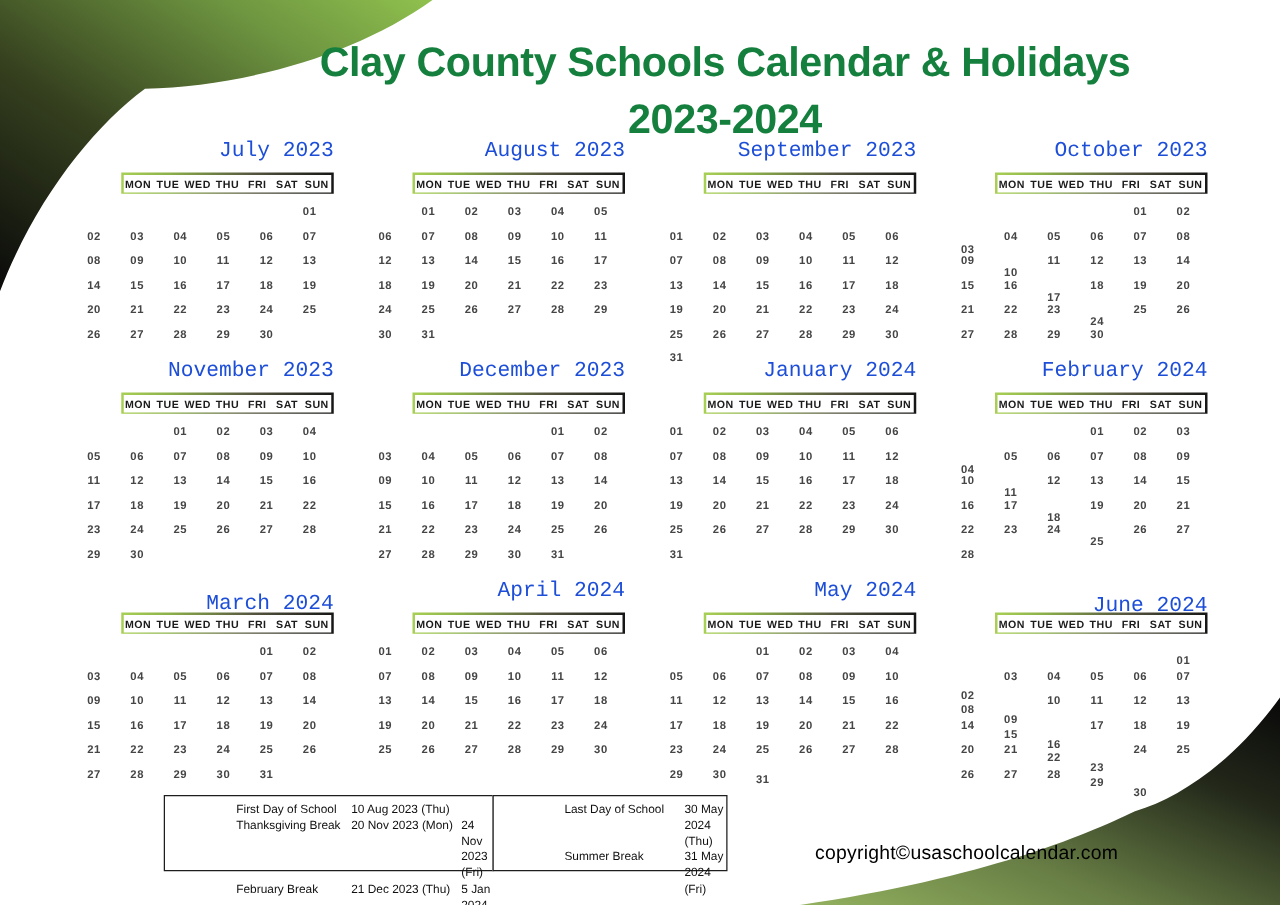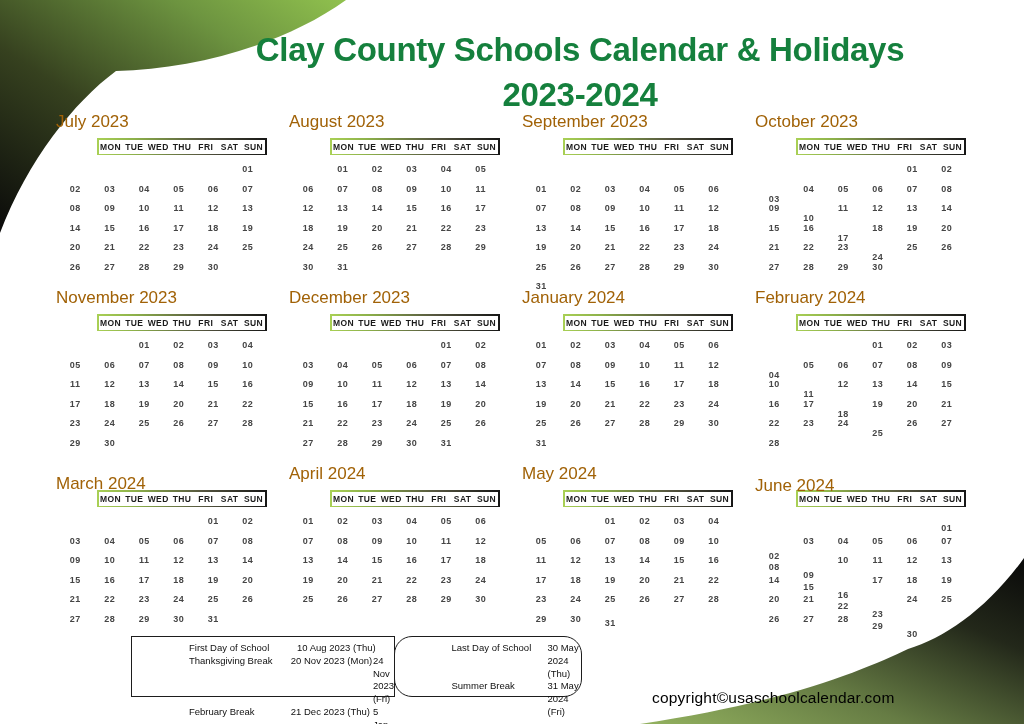--- a/index.html
+++ b/index.html
@@ -16,22 +16,22 @@
     font-weight:700; font-size:33px; line-height:45px; color:#15803d; letter-spacing:-0.3px;
   }
   .page-title .line { display:block; }
 
   .months-grid {
     position:absolute; left:56px; top:104px;
     display:grid; grid-template-columns:repeat(4, 211px); column-gap:22px; grid-auto-rows:176px;
   }
   .month { width:211px; }
   .month-title {
-    margin:8px 0 6px 0; height:20px; text-align:left;
-    font-family:Liberation Sans, sans-serif; font-weight:500; font-size:17px; color:#a16207;
+    margin:8px 0 6px 0; height:20px; text-align:right;
+    font-family:Liberation Mono, monospace; font-weight:500; font-size:17px; color:#1d4ed8;
   }
   .week-header {
     background:linear-gradient(90deg,#a9d055 0%, #8db14a 22%, #55553f 62%, #161616 100%);
     padding:1.6px;
     margin-left:41px;
   }
   .week-header-inner {
     background:#ffffff; display:grid; grid-template-columns:repeat(7,1fr);
     height:14px; align-items:center;
   }
@@ -41,30 +41,30 @@
     display:grid; grid-template-columns:repeat(6,1fr); grid-auto-rows:19.5px;
   }
   .date-cell {
     text-align:center; font-size:9px; font-weight:600; letter-spacing:0.5px;
     color:#454545; line-height:19.5px;
   }
 
   .legend { position:absolute; left:131px; top:636px; display:flex; }
   .legend-box { border:1.5px solid #1d1d1d; background:#fff; box-sizing:border-box; height:61px; }
   .legend-left  { width:264px; padding:5px 0 0 9px; }
-  .legend-right { width:188px; margin-left:-1.5px; padding:5px 0 0 9px;border-radius:18px; }
+  .legend-right { width:188px; margin-left:-1.5px; padding:5px 0 0 9px; }
   .legend-row { display:flex; font-size:9.5px; line-height:12.8px; color:#101010;padding-left:48px; }
   .l-label { width:92px; }
-  .l-start { width:88px;margin-left:16px; }
+  .l-start { width:88px; }
   .l-end   { flex:1; }
   .l-label2 { width:96px; }
   .l-start2 { flex:1; }
 
   .copyright {
-    position:absolute; left:652px; top:689px;
+    position:absolute; left:652px; top:674px;
     font-size:15.5px; color:#000; letter-spacing:0.2px;
   }
 </style>
 </head>
 <body>
 
 <svg id="corner-tl" class="corner-svg" width="350" height="240" viewBox="0 0 350 240" xmlns="http://www.w3.org/2000/svg">
   <defs>
     <linearGradient id="gTL" x1="0" y1="1" x2="1" y2="0">
       <stop offset="0" stop-color="#0a0a0a"></stop>

